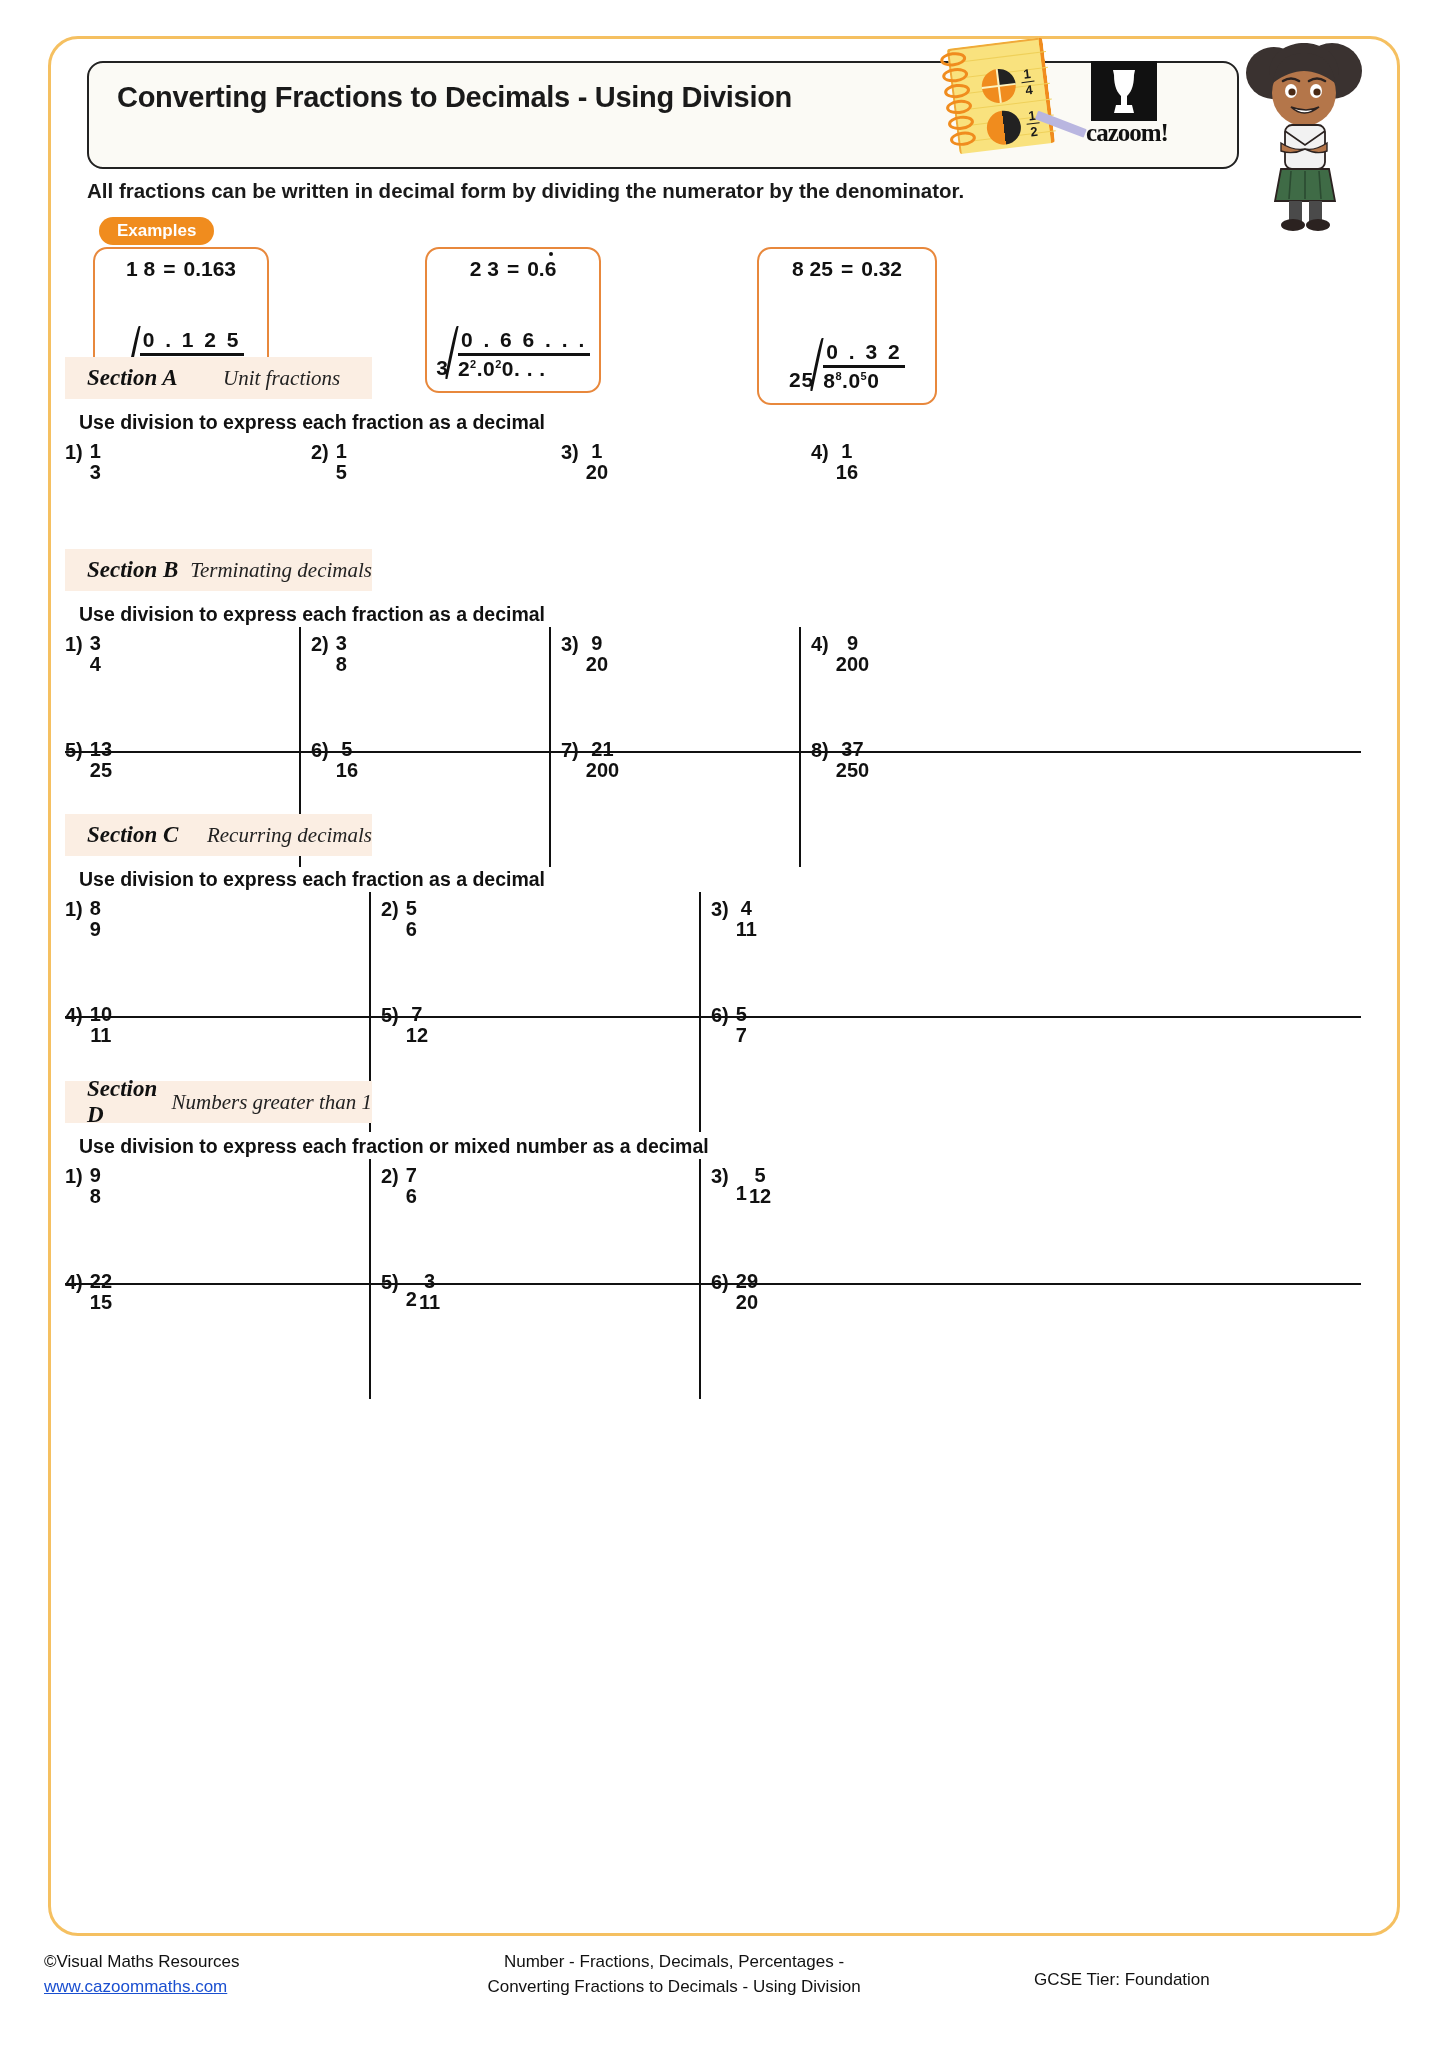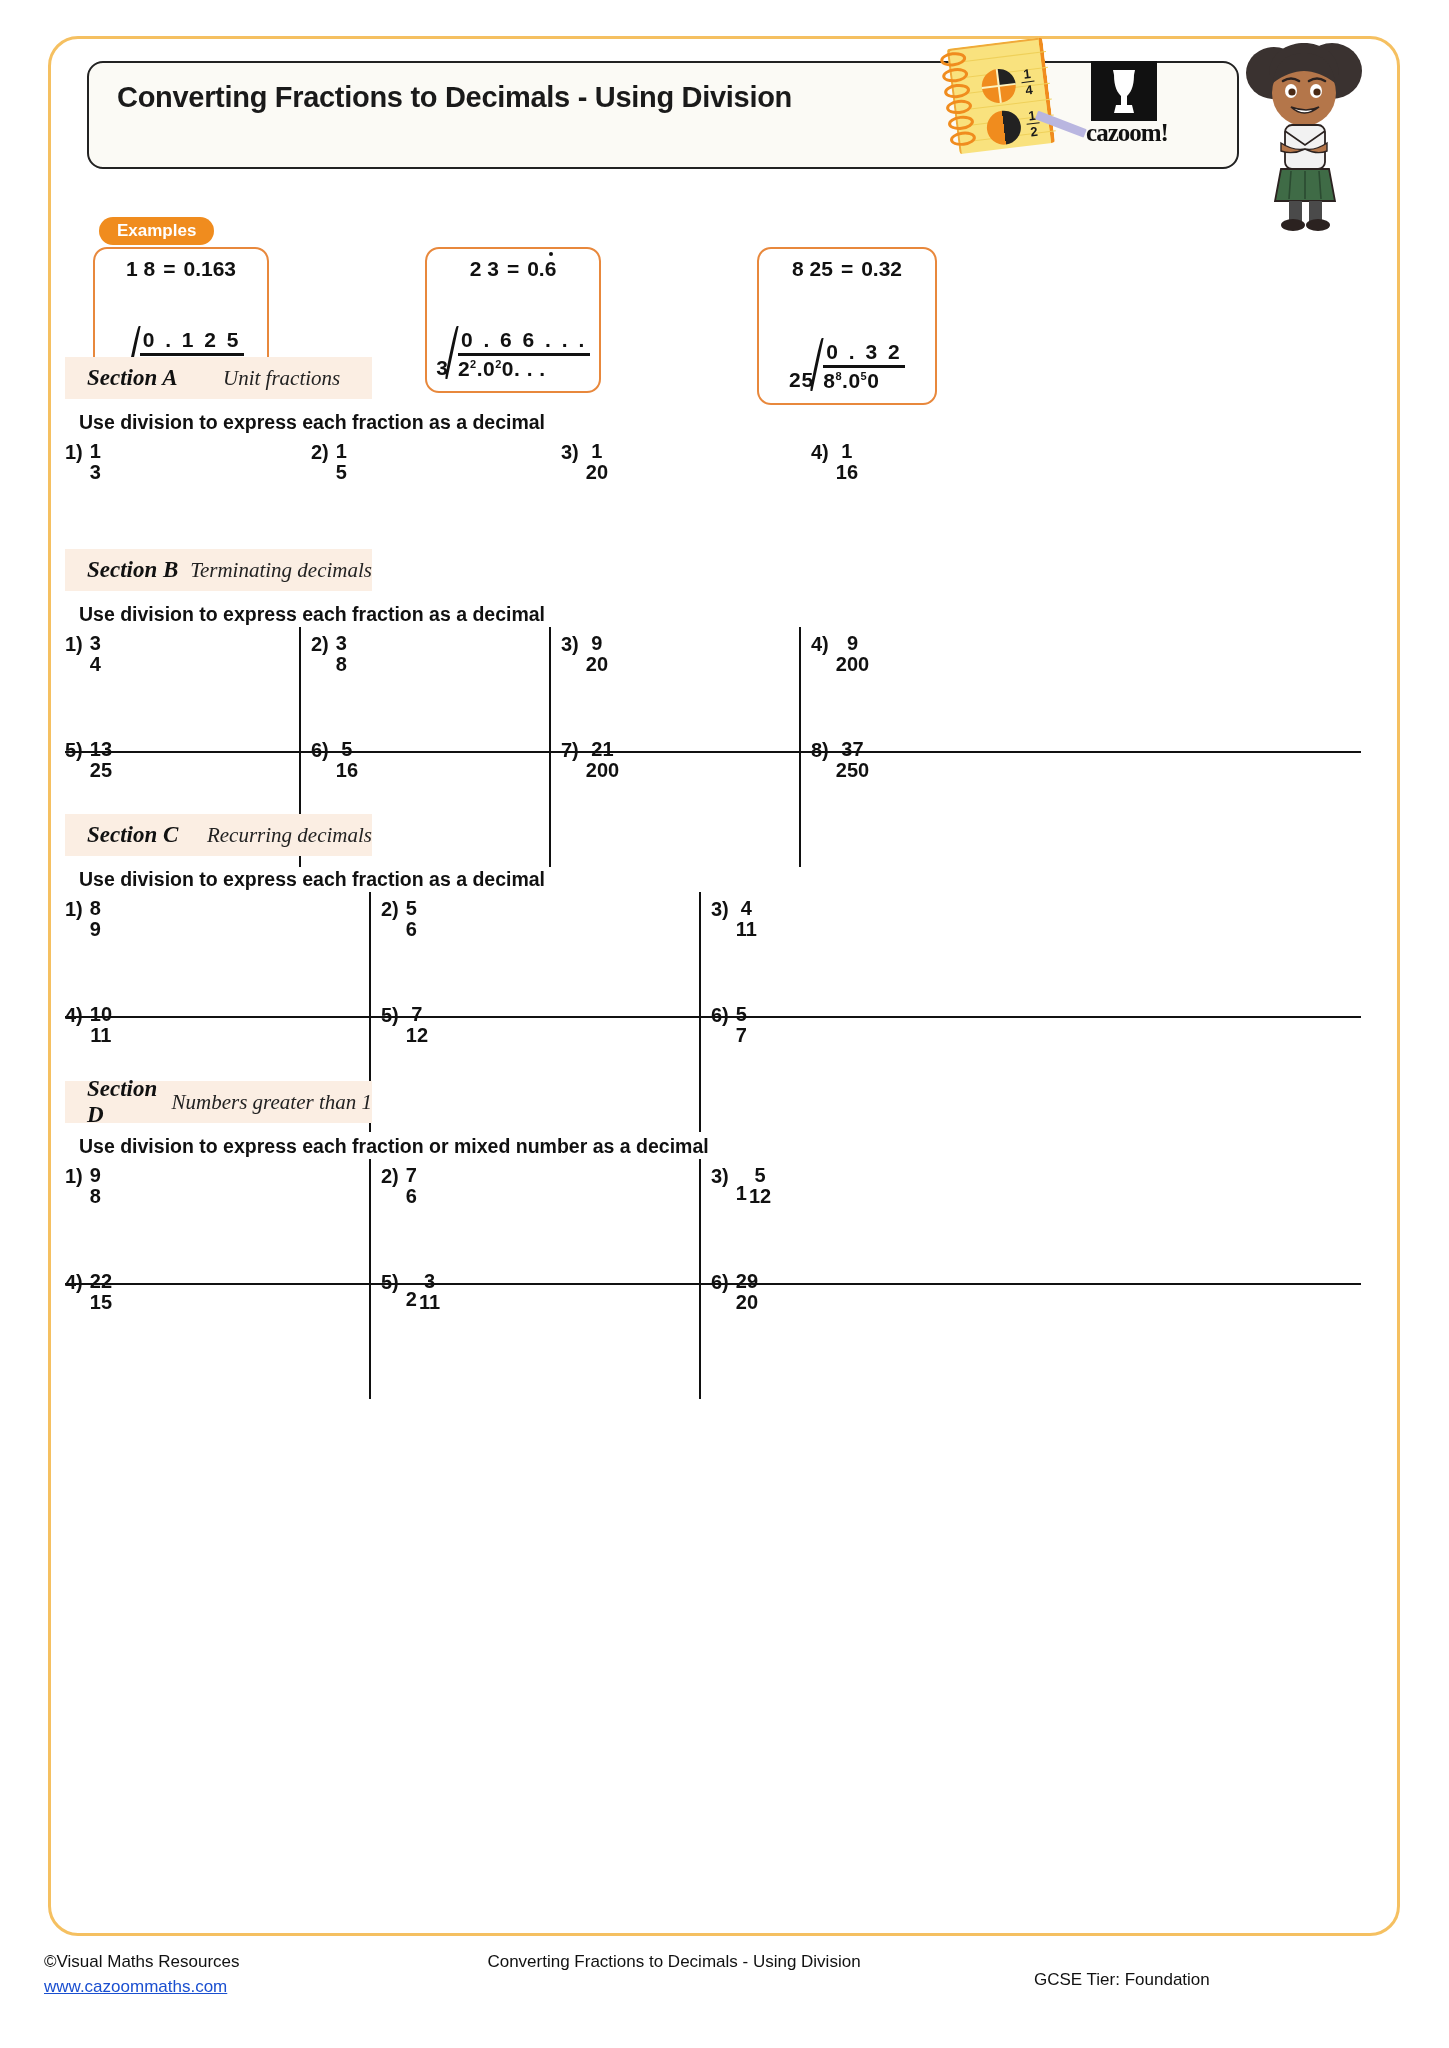--- a/index.html
+++ b/index.html
@@ -196,20 +196,21 @@
     <path d="M52,112 Q64,120 76,118 Q64,124 52,120 Z" fill="#b4764a" stroke="#2b2220" stroke-width="1.4"></path>
     <path d="M98,112 Q86,120 76,118 Q88,124 98,120 Z" fill="#b4764a" stroke="#2b2220" stroke-width="1.4"></path>
     <path d="M52,138 L100,138 L106,170 L46,170 Z" fill="#3f6b46" stroke="#2b2220" stroke-width="1.8"></path>
     <path d="M62,140 L60,168 M76,140 L76,168 M90,140 L92,168" stroke="#2b4a31" stroke-width="1.6"></path>
     <rect x="60" y="170" width="13" height="22" fill="#4a4a4a"></rect>
     <rect x="80" y="170" width="13" height="22" fill="#4a4a4a"></rect>
     <ellipse cx="64" cy="194" rx="12" ry="6" fill="#2b2220"></ellipse>
     <ellipse cx="89" cy="194" rx="12" ry="6" fill="#2b2220"></ellipse>
   </svg>
 
+  <div class="intro">All fractions can be written in decimal form by dividing the numerator by the denominator.</div>
   <div class="examples-badge">Examples</div>
 
   <div class="ex-box ex1">
     <div class="ex-eq">
       <span class="ex-frac">
         <span>1</span>
         <span class="bar"></span>
         <span>8</span>
       </span>
       <span class="ex-res">=</span>
@@ -448,16 +449,17 @@
     </div>
 
 </div>
 
 <div class="footer">
   <div class="f-left">
     <div>©Visual Maths Resources</div>
     <a href="#">www.cazoommaths.com</a>
   </div>
   <div class="f-center">
+    <div>Number - Fractions, Decimals, Percentages -</div>
     <div>Converting Fractions to Decimals - Using Division</div>
   </div>
   <div class="f-right">GCSE Tier: Foundation</div>
 </div>
 
 </body></html>

